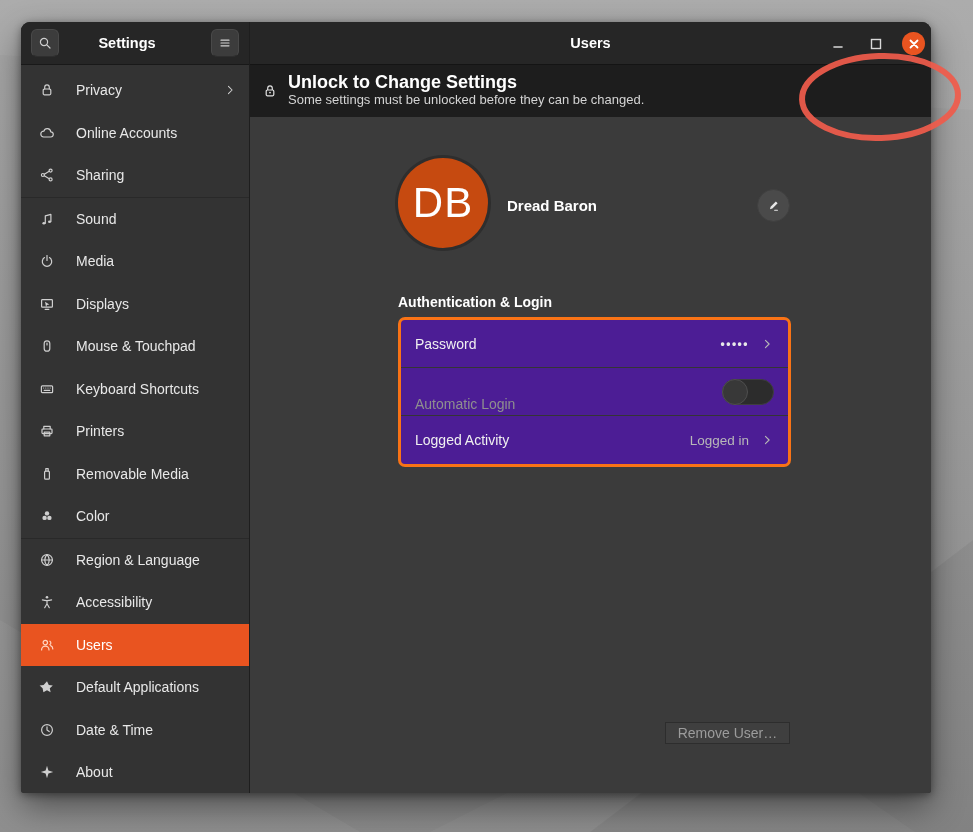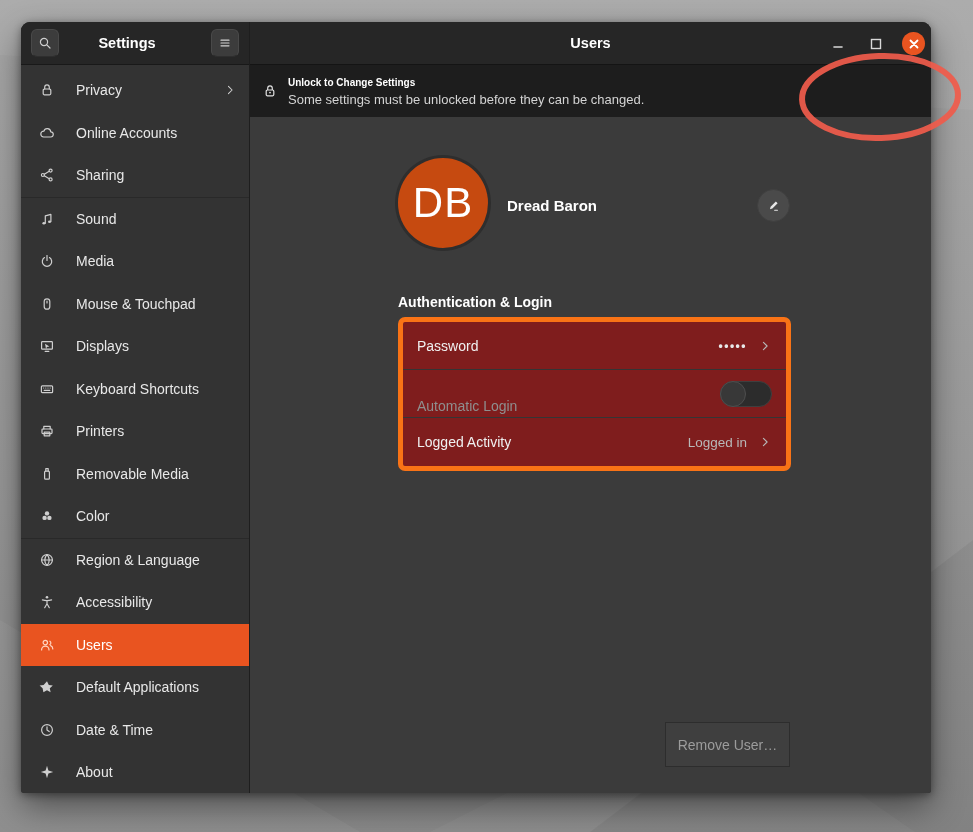--- a/index.html
+++ b/index.html
@@ -58,21 +58,21 @@
   .main-title { color:#ffffff; font-size:14.5px; font-weight:bold; }
   .win-controls { position:absolute; right:6px; top:0; height:43px; display:flex; align-items:center; gap:15px; }
   .wc-btn { width:23px; height:23px; display:flex; align-items:center; justify-content:center; cursor:pointer; }
   .wc-close { background:#E95420; border-radius:50%; }
 
   
   .banner {
     height:52px; background:#1d1d1d; position:relative; flex:none;
     display:flex; align-items:center; gap:10px; padding-left:12px;
   }
-  .banner-text .b-title { color:#ffffff; font-size:10px; font-weight:bold; line-height:17px; }
+  .banner-text .b-title { color:#ffffff; font-size:18px; font-weight:bold; line-height:17px; }
   .banner-text .b-sub   { color:#d4d4d4; font-size:13px; line-height:17px; }
   .unlock-btn {
     position:absolute; right:6px; top:10px; width:93px; height:33px;
     background:#393939; border:1px solid #262626; border-top-color:#454545;
     border-radius:6px; color:#f2f2f2; font-size:14px;
     display:flex; align-items:center; justify-content:center; cursor:pointer;
     font-family:"Liberation Sans", sans-serif;
     margin-top:48px;
   }
 
@@ -85,21 +85,21 @@
     color:#ffffff; font-size:42px; font-weight:normal; letter-spacing:1px; cursor:pointer;
   }
   .user-name { position:absolute; left:257px; top:80px; color:#ffffff; font-size:15px; font-weight:bold; }
   .edit-btn {
     position:absolute; left:507px; top:72px; width:33px; height:33px; border-radius:50%;
     background:#4a4a4a; border:1px solid #404040; display:flex; align-items:center; justify-content:center; cursor:pointer;
   }
   .section-heading { position:absolute; left:148px; top:177px; color:#ffffff; font-size:14px; font-weight:bold; }
   .card {
     position:absolute; left:148px; top:200px; width:393px;
-    background:#7f1d1d; border:5px solid #f97316; border-radius:7px; overflow:hidden;
+    background:#4c1d95; border:3px solid #f97316; border-radius:7px; overflow:hidden;
   }
   .row {
     height:48px; display:flex; align-items:center; padding:0 14px;
     border-bottom:1px solid #353535; position:relative; cursor:pointer;
   }
   .row:last-child { border-bottom:none; }
   .rlabel { color:#f0f0f0; font-size:14px; }
   .row.disabled .rlabel { color:#8f8f8f; cursor:default;margin-top:24px; }
   .rright { margin-left:auto; display:flex; align-items:center; gap:11px; }
   .rvalue { color:#b8b8b8; font-size:13.5px; }
@@ -109,21 +109,21 @@
   .toggle {
     width:52px; height:26px; border-radius:13px; background:#2c2c2c;
     border:1px solid #3f3f3f; position:relative; cursor:default;
   }
   .toggle .knob {
     position:absolute; left:-1px; top:-1px; width:26px; height:26px; border-radius:50%;
     background:#383838; border:1px solid #4e4e4e;
   }
 
   .remove-btn {
-    position:absolute; left:415px; top:605px; width:125px; height:45px;
+    position:absolute; left:415px; top:605px; width:125px; height:22px;
     background:#3f3f3f; border:1px solid #2d2d2d; border-radius:0;
     color:#9c9c9c; font-size:14px; display:flex; align-items:center; justify-content:center;
     cursor:pointer; font-family:"Liberation Sans", sans-serif;
   }
 
   
   .annotation { position:absolute; left:0; top:0; z-index:5; pointer-events:none; }
 </style>
 </head>
 <body>
@@ -210,36 +210,36 @@
               <path class="icon-stroke" d="M5.5 4.6a4.7 4.7 0 1 0 5 0"></path>
               <path class="icon-stroke" d="M8 2.5v5"></path>
             </svg>
         </span>
         <span class="slabel">Media</span>
       </div>
 
       <div class="srow">
         <span class="sicon">
           <svg viewBox="0 0 16 16">
-              <rect class="icon-stroke" x="5.2" y="2.8" width="5.6" height="10.4" rx="2.8"></rect>
-              <path class="icon-stroke" d="M8 5v2"></path>
-            </svg>
-        </span>
-        <span class="slabel">Mouse &amp; Touchpad</span>
-      </div>
-
-      <div class="srow">
-        <span class="sicon">
-          <svg viewBox="0 0 16 16">
               <rect class="icon-stroke" x="2.6" y="3.6" width="10.8" height="7.6" rx="0.8"></rect>
               <path class="icon-stroke" d="M6.2 13.4h3.6"></path>
               <path class="icon-fill" d="M6 5.8l4.4 2.6-2.5.5-.8 2.3z"></path>
             </svg>
         </span>
         <span class="slabel">Displays</span>
+      </div>
+
+      <div class="srow">
+        <span class="sicon">
+          <svg viewBox="0 0 16 16">
+              <rect class="icon-stroke" x="5.2" y="2.8" width="5.6" height="10.4" rx="2.8"></rect>
+              <path class="icon-stroke" d="M8 5v2"></path>
+            </svg>
+        </span>
+        <span class="slabel">Mouse &amp; Touchpad</span>
       </div>
 
       <div class="srow">
         <span class="sicon">
           <svg viewBox="0 0 16 16">
               <rect class="icon-stroke" x="2.4" y="4.8" width="11.2" height="6.8" rx="0.9"></rect>
               <path class="icon-stroke" d="M4.6 7h.01M6.8 7h.01M9 7h.01M11.2 7h.01M5.2 9.4h5.6" stroke-width="1.1"></path>
             </svg>
         </span>
         <span class="slabel">Keyboard Shortcuts</span>

